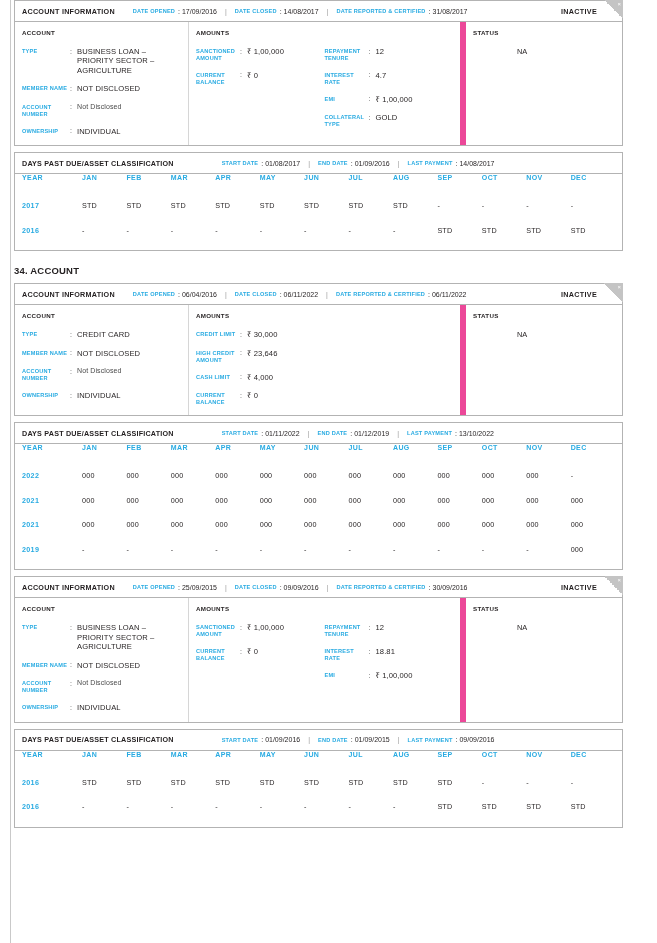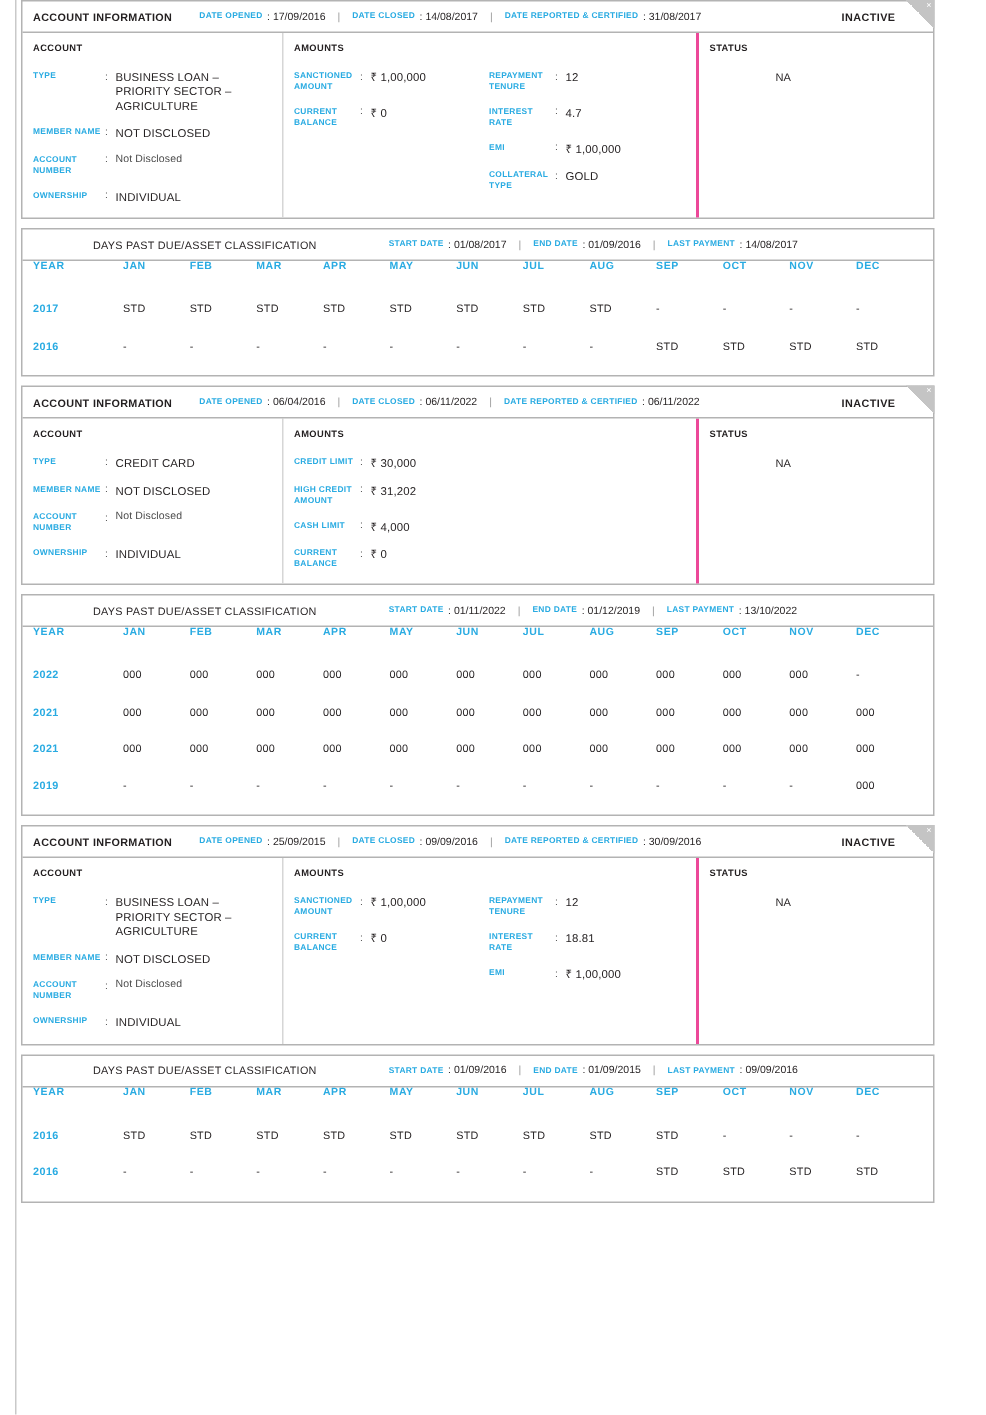--- a/index.html
+++ b/index.html
@@ -100,21 +100,21 @@
     right: 2px;
     font-size: 6px;
     color: #ffffff;
     line-height: 1;
   }
 
   
   .card-body { display: flex; }
   .panel { padding: 7px 7px 9px 7px; }
   .panel-account { width: 174px; border-right: 1px solid #d6d6d6; }
-  .panel-amounts { width: 277px; border-right: 2px solid #ec4899; }
+  .panel-amounts { width: 277px; border-right: 6px solid #ec4899; }
   .panel-status  { flex: 1; }
   .panel-title {
     font-size: 6.2px;
     font-weight: bold;
     letter-spacing: 0.3px;
     color: #231f20;
     margin-bottom: 11px;
   }
   .kv {
     display: flex;
@@ -144,23 +144,22 @@
   .dpd-head {
     display: flex;
     align-items: center;
     border-bottom: 1px solid #b3b3b3;
     height: 21px;
     padding: 0 7px;
     white-space: nowrap;
   }
   .dpd-title {
     font-size: 7.2px;
-    font-weight: normal;
+    font-weight: bold;
     letter-spacing: 0.2px;
-    margin-left: 40px;
   }
   .dpd-meta { display: flex; align-items: center; margin-left: 48px; }
   .dpd-grid { padding: 0 7px; }
   .dpd-row { display: flex; align-items: flex-start; }
   .dpd-row.hdr { height: 27px; }
   .dpd-row.data { height: 24.5px; }
   .dpd-cell {
     flex: 1;
     font-size: 7.2px;
     color: #231f20;
@@ -327,20 +326,21 @@
           <div class="dpd-cell">-</div>
           <div class="dpd-cell">-</div>
           <div class="dpd-cell">-</div>
           <div class="dpd-cell">STD</div>
           <div class="dpd-cell">STD</div>
           <div class="dpd-cell">STD</div>
           <div class="dpd-cell">STD</div>
         </div>
       </div>
     </div>
+    <div class="section-title">34. ACCOUNT</div>
     <div class="card">
       <div class="card-head">
         <span class="head-title">ACCOUNT INFORMATION</span>
         <div class="head-meta">
           <span class="meta-lbl">DATE OPENED</span>
           <span class="meta-val">: 06/04/2016</span>
           <span class="meta-sep">|</span>
           <span class="meta-lbl">DATE CLOSED</span>
           <span class="meta-val">: 06/11/2022</span>
           <span class="meta-sep">|</span>
@@ -381,21 +381,21 @@
           <div class="amounts-cols">
             <div class="amt-col">
               <div class="kv">
                 <span class="k">CREDIT LIMIT</span>
                 <span class="colon">:</span>
                 <span class="v">₹ 30,000</span>
               </div>
               <div class="kv">
                 <span class="k">HIGH CREDIT AMOUNT</span>
                 <span class="colon">:</span>
-                <span class="v">₹ 31,202</span>
+                <span class="v">₹ 23,646</span>
               </div>
               <div class="kv">
                 <span class="k">CASH LIMIT</span>
                 <span class="colon">:</span>
                 <span class="v">₹ 4,000</span>
               </div>
               <div class="kv">
                 <span class="k">CURRENT BALANCE</span>
                 <span class="colon">:</span>
                 <span class="v">₹ 0</span>

